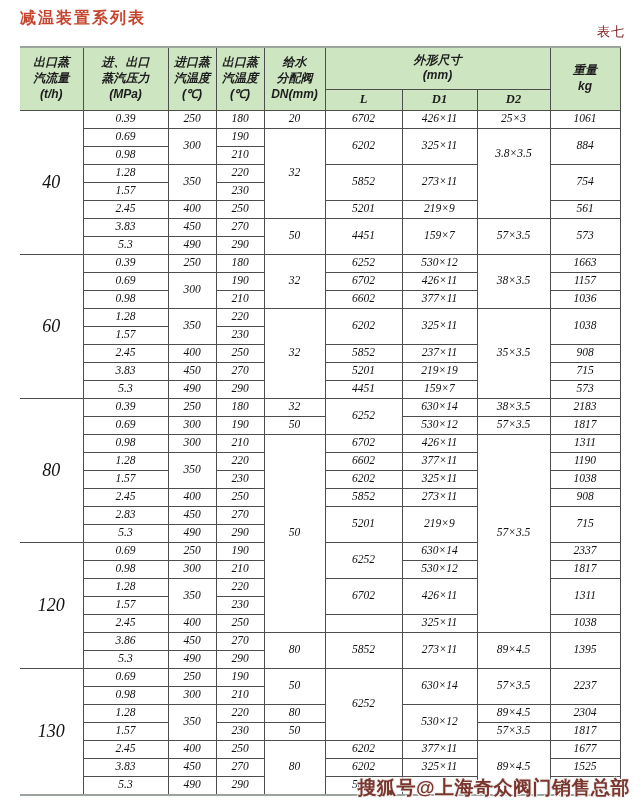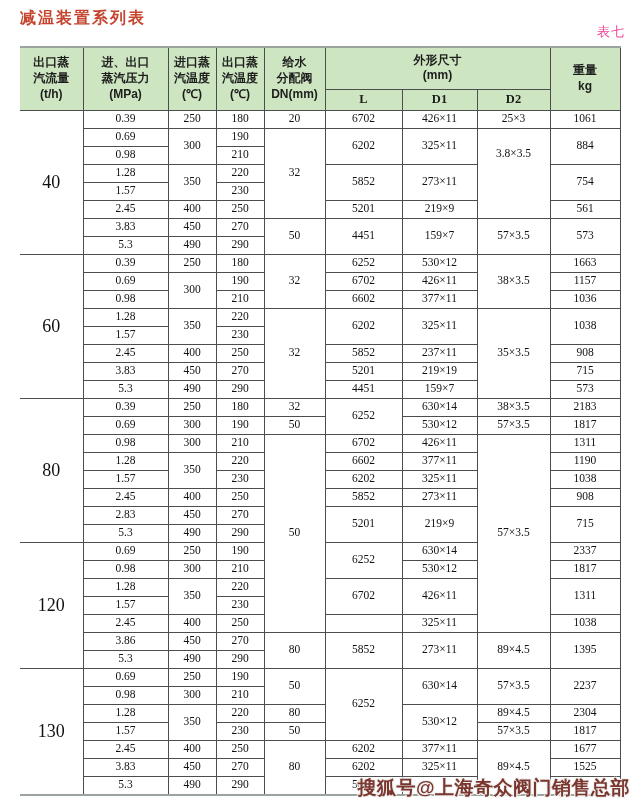--- a/index.html
+++ b/index.html
@@ -17,27 +17,28 @@
     font-family:"Liberation Serif", serif;
   }
   .page-title{
     position:absolute;top:8px;left:20px;
     font-family:Liberation Mono, monospace;
     font-size:16px;font-weight:bold;letter-spacing:2px;
     color:var(--title-red);
   }
   .table-label{
     position:absolute;top:23px;right:17px;
-    font-size:13px;color:#ec4899;letter-spacing:1px;
+    font-size:13px;color:#7f1d1d;letter-spacing:1px;
   }
   table.spec{
     position:absolute;top:46px;left:20px;
     border-collapse:collapse;table-layout:fixed;
     border-top:2px solid var(--outer);
     border-bottom:2px solid var(--outer);
+    font-style:italic;
   }
   .spec th,.spec td{
     border:1px solid var(--border);
     text-align:center;vertical-align:middle;
     padding:0;overflow:hidden;color:var(--ink);
   }
   .spec thead th{
     background:var(--header-bg);
     font-family:"Liberation Sans", sans-serif;
     font-weight:bold;font-size:12px;line-height:1.3;

